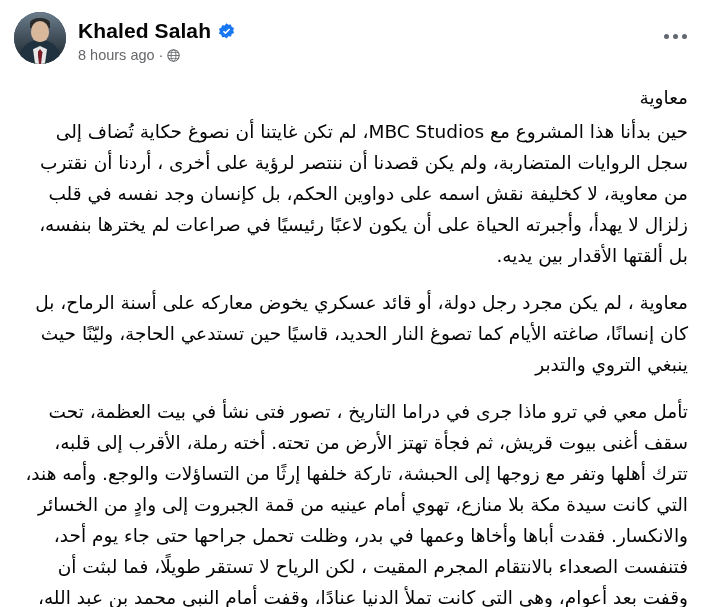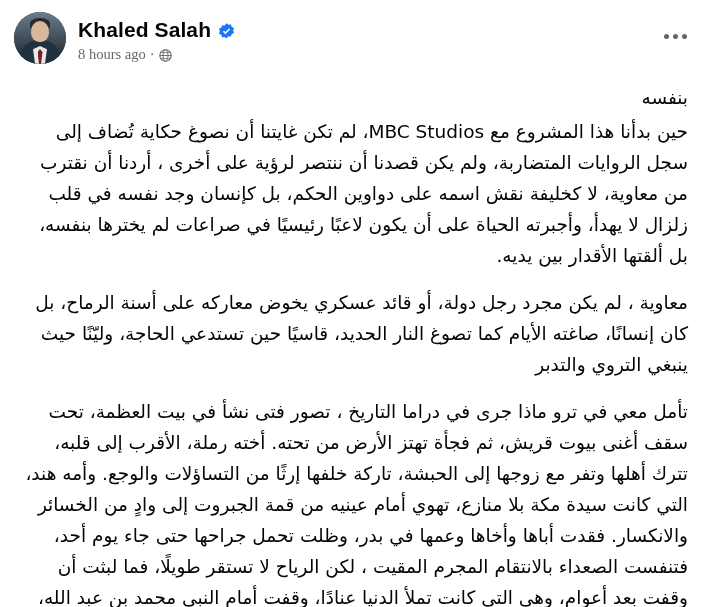--- a/index.html
+++ b/index.html
@@ -119,21 +119,20 @@
     position: relative;
     top: 1px;
   }
   .meta-row {
     display: flex;
     align-items: center;
     gap: 4px;
     margin-top: 3px;
     color: #65676b;
     font-size: 14.5px;
-    font-family: Liberation Serif, serif;
   }
   .meta-sep { color: #65676b; }
   .globe {
     width: 13px;
     height: 13px;
     display: inline-block;
     position: relative;
     top: 1px;
   }
   .menu-dots {
@@ -218,19 +217,19 @@
     </div>
 
     <div class="menu-dots">
       <span></span>
       <span></span>
       <span></span>
     </div>
   </div>
 
   <div class="post-body">
-    <p>بنفسه</p>
+    <p>معاوية</p>
     <p>حين بدأنا هذا المشروع مع MBC Studios، لم تكن غايتنا أن نصوغ حكاية تُضاف إلى سجل الروايات المتضاربة، ولم يكن قصدنا أن ننتصر لرؤية على أخرى ، أردنا أن نقترب من معاوية، لا كخليفة نقش اسمه على دواوين الحكم، بل كإنسان وجد نفسه في قلب زلزال لا يهدأ، وأجبرته الحياة على أن يكون لاعبًا رئيسيًا في صراعات لم يخترها بنفسه، بل ألقتها الأقدار بين يديه.</p>
     <p>معاوية ، لم يكن مجرد رجل دولة، أو قائد عسكري يخوض معاركه على أسنة الرماح، بل كان إنسانًا، صاغته الأيام كما تصوغ النار الحديد، قاسيًا حين تستدعي الحاجة، وليّنًا حيث ينبغي التروي والتدبر</p>
     <p class="last">تأمل معي في ترو ماذا جرى في دراما التاريخ ، تصور فتى نشأ في بيت العظمة، تحت سقف أغنى بيوت قريش، ثم فجأة تهتز الأرض من تحته. أخته رملة، الأقرب إلى قلبه، تترك أهلها وتفر مع زوجها إلى الحبشة، تاركة خلفها إرثًا من التساؤلات والوجع. وأمه هند، التي كانت سيدة مكة بلا منازع، تهوي أمام عينيه من قمة الجبروت إلى وادٍ من الخسائر والانكسار. فقدت أباها وأخاها وعمها  في بدر، وظلت تحمل جراحها حتى جاء يوم أحد، فتنفست الصعداء بالانتقام المجرم المقيت ، لكن الرياح لا تستقر طويلًا، فما لبثت أن وقفت بعد أعوام، وهي التي كانت تملأ الدنيا عنادًا، وقفت أمام النبي محمد بن عبد الله، ترفع صوتها بالشهادة،</p>
   </div>
 
 </div>
 
 </body></html>

